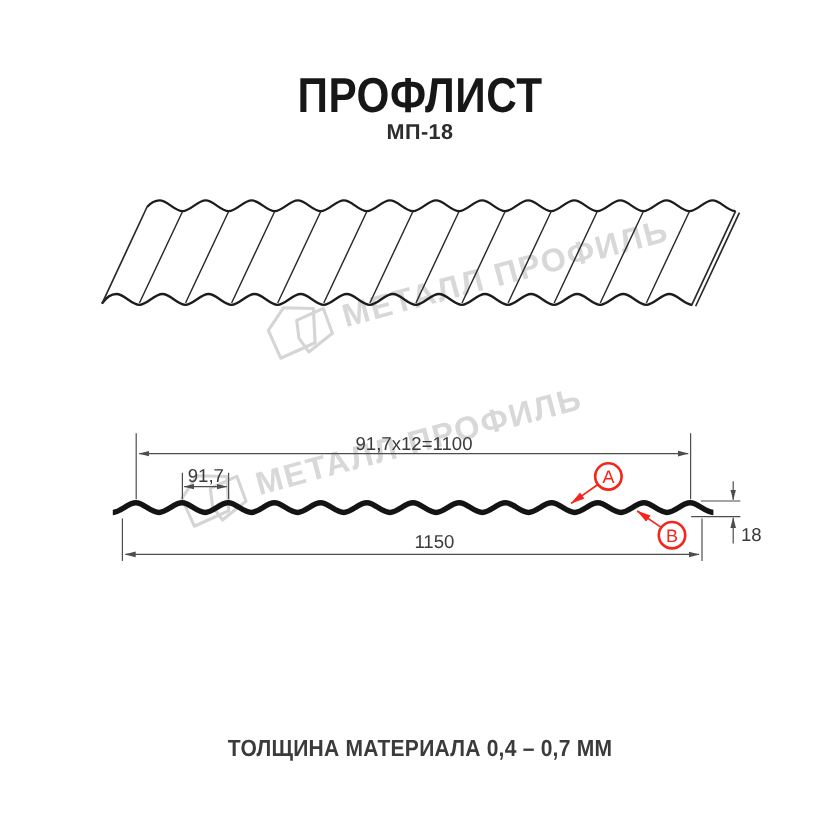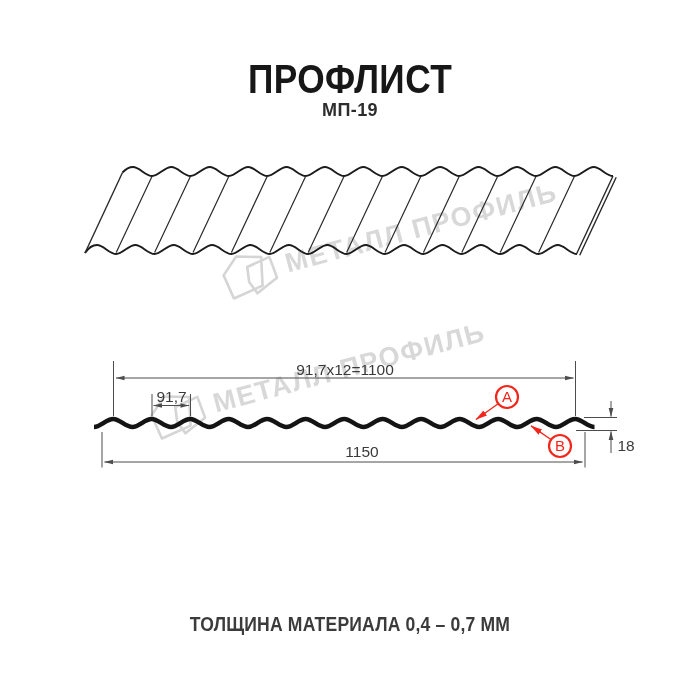--- a/index.html
+++ b/index.html
@@ -33,21 +33,21 @@
   svg.drawing{position:absolute;left:0;top:0;z-index:1;}
   .dim-text{font-size:15.5px;fill:#3a3a3a;font-weight:400;}
   .marker-letter{font-size:15px;fill:#f4261b;font-weight:400;}
 </style>
 </head>
 <body>
 
 <div class="canvas">
 
   <div class="page-title">ПРОФЛИСТ</div>
-  <div class="page-subtitle">МП-19</div>
+  <div class="page-subtitle">МП-18</div>
 
   <div class="watermark wm-upper">
     <svg width="56" height="46" viewBox="0 0 56 46">
       <path d="M20 3 L44 10 L38 38 L7 43 L3 18 Z" fill="none" stroke="#d5d5d5" stroke-width="2.6" stroke-linejoin="round"></path>
       <path d="M28 16 L52 12 L54 34 L31 44 L26 31 Z" fill="none" stroke="#d5d5d5" stroke-width="2.6" stroke-linejoin="round"></path>
     </svg>
     <span class="wm-text">МЕТАЛЛ ПРОФИЛЬ</span>
   </div>
 
   <div class="watermark wm-lower">

